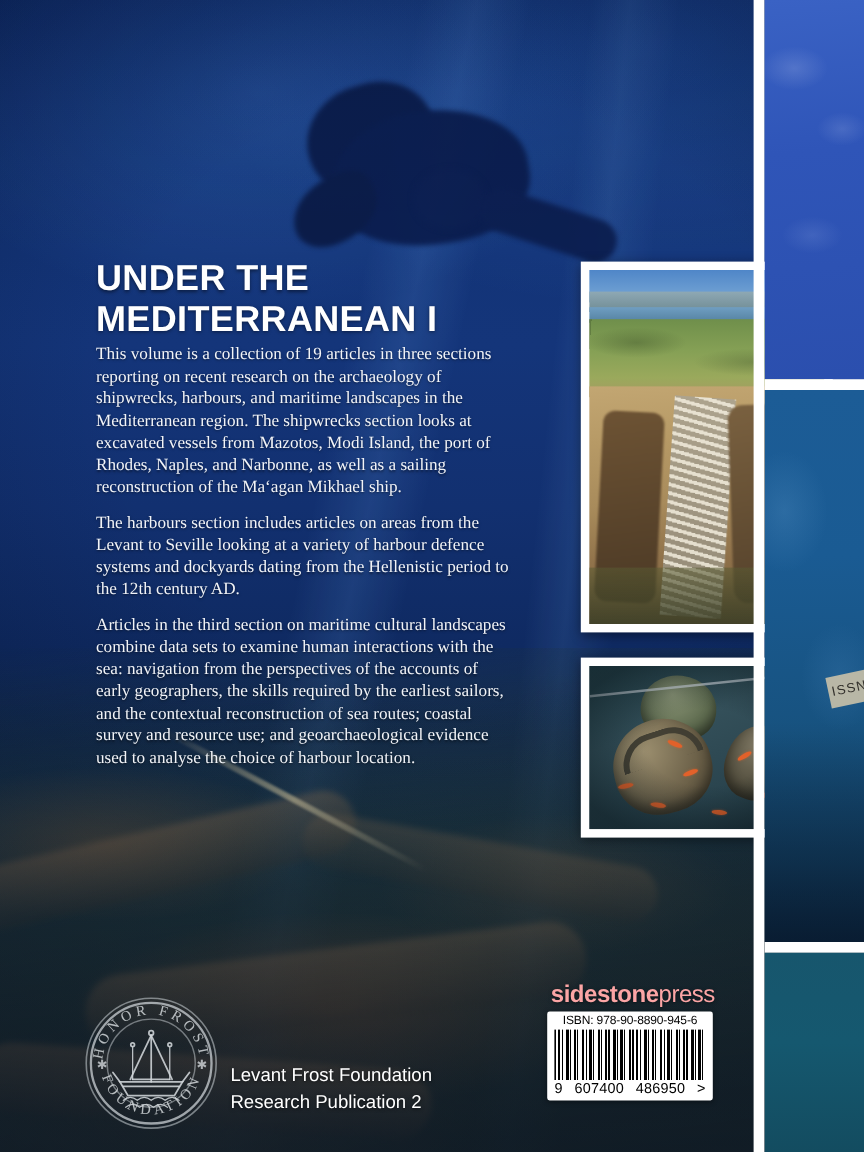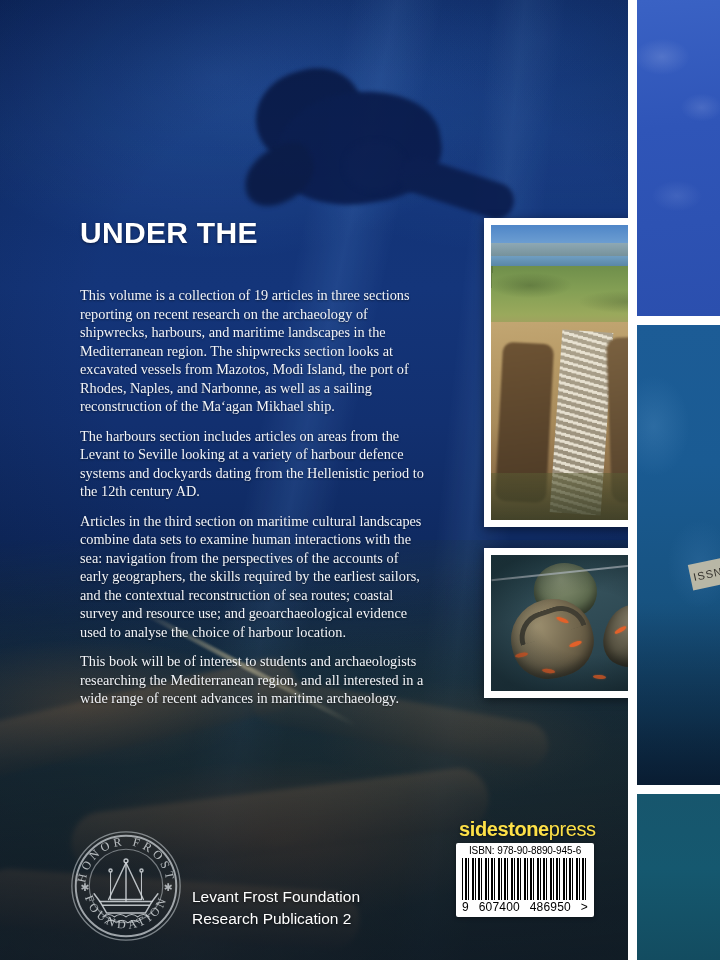--- a/index.html
+++ b/index.html
@@ -328,21 +328,21 @@
     color: #ffffff;
     font-family: "Liberation Sans", sans-serif;
     font-size: 15.5px;
     line-height: 1.42;
     text-shadow: 0 1px 3px rgba(0,0,0,0.6);
   }
   .sidestone {
     position: absolute;
     left: 459px; top: 818px;
     z-index: 4;
-    color: #fde047;
+    color: #fca5a5;
     font-family: "Liberation Sans", sans-serif;
     font-size: 20px;
     letter-spacing: -0.4px;
     text-shadow: 0 1px 3px rgba(0,0,0,0.55);
   }
   .sidestone .b { font-weight: bold; }
   .sidestone .r { font-weight: normal; }
 
   .barcode-box {
     position: absolute;
@@ -414,27 +414,27 @@
     <div class="rp rp-top"></div>
     <div class="rp rp-white1"></div>
     <div class="rp rp-mid"></div>
     <div class="rp rp-white2"></div>
     <div class="rp rp-teal"></div>
   </div>
   <div class="spine-tag">ISSN</div>
 
   <div class="title">
     <div>UNDER THE</div>
+    <div>MEDITERRANEAN I</div>
   </div>
 
   <div class="blurb">
     <p>This volume is a collection of 19 articles in three sections reporting on recent research on the archaeology of shipwrecks, harbours, and maritime landscapes in the Mediterranean region. The shipwrecks section looks at excavated vessels from Mazotos, Modi Island, the port of Rhodes, Naples, and Narbonne, as well as a sailing reconstruction of the Ma‘agan Mikhael ship.</p>
     <p>The harbours section includes articles on areas from the Levant to Seville looking at a variety of harbour defence systems and dockyards dating from the Hellenistic period to the 12th century AD.</p>
     <p>Articles in the third section on maritime cultural landscapes combine data sets to examine human interactions with the sea: navigation from the perspectives of the accounts of early geographers, the skills required by the earliest sailors, and the contextual reconstruction of sea routes; coastal survey and resource use; and geoarchaeological evidence used to analyse the choice of harbour location.</p>
-    <p>This book will be of interest to students and archaeologists researching the Mediterranean region, and all interested in a wide range of recent advances in maritime archaeology.</p>
   </div>
 
   <div class="photo" id="photo-excavation">
     <div class="inner">
       <div class="exc-sky"></div>
       <div class="exc-hills"></div>
       <div class="exc-sea"></div>
       <div class="exc-field"></div>
       <div class="exc-ground"></div>
       <div class="exc-trenchL"></div>

